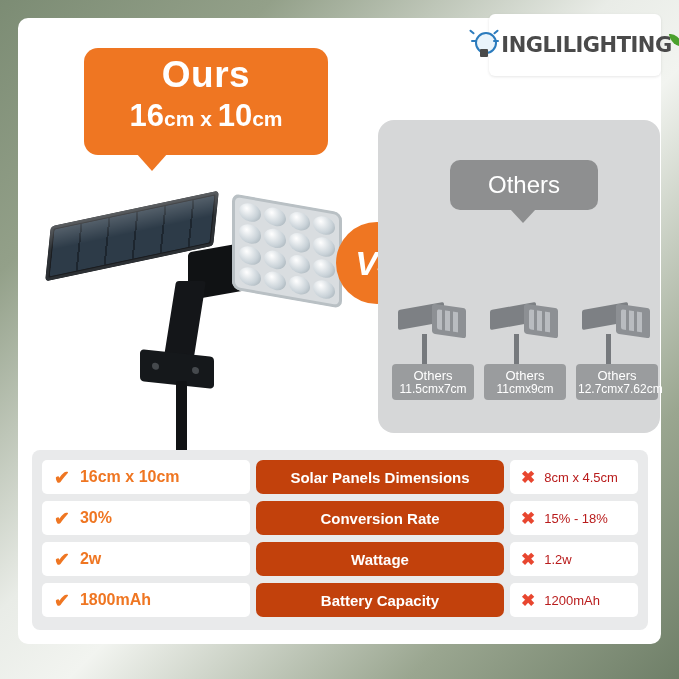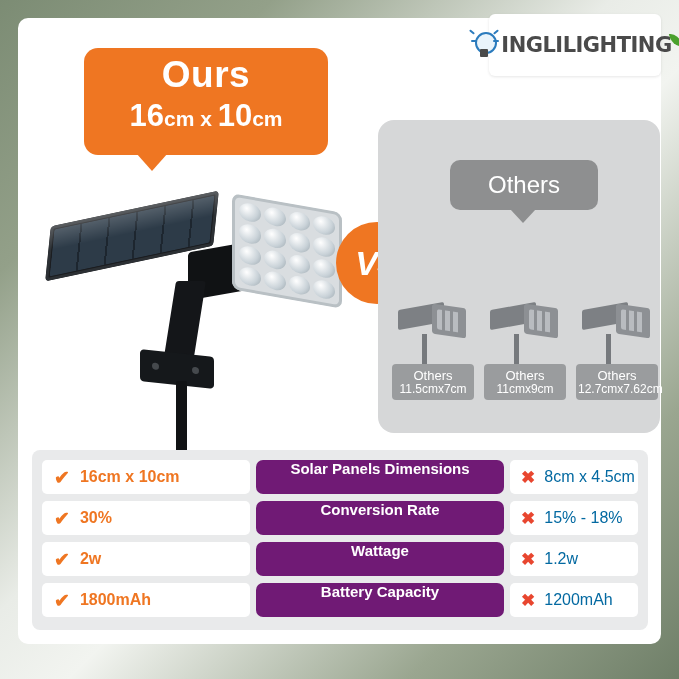--- a/index.html
+++ b/index.html
@@ -174,30 +174,30 @@
   }
   .row{display:flex;align-items:center;height:34px;margin-bottom:7px;}
   .row:last-child{margin-bottom:0;}
   .cell-ours{
     width:208px;height:34px;background:#ffffff;border-radius:5px;
     display:flex;align-items:center;gap:10px;padding-left:12px;box-sizing:border-box;
   }
   .tick{color:#ef7622;font-size:19px;font-weight:700;line-height:1;}
   .cell-ours .val{color:#ef7622;font-size:16px;font-weight:700;}
   .cell-mid{
-    flex:0 0 248px;height:34px;background:#701a75;border-radius:7px;margin:0 6px;
-    display:flex;justify-content:center;
+    flex:0 0 248px;height:34px;background:#c2410c;border-radius:7px;margin:0 6px;
+    display:flex;align-items:center;justify-content:center;
   }
   .cell-mid span{color:#ffffff;font-size:15px;font-weight:700;}
   .cell-others{
     flex:1;height:34px;background:#ffffff;border-radius:5px;
     display:flex;align-items:center;gap:9px;padding-left:11px;box-sizing:border-box;
   }
   .cross{color:#e8462f;font-size:17px;font-weight:700;line-height:1;}
-  .cell-others .val{color:#0369a1;font-size:16px;}
+  .cell-others .val{color:#b91c1c;font-size:13px;}
 </style>
 </head>
 <body>
 
 <div class="stage">
 
   <div class="main-card"></div>
 
   <div class="logo-box">
     <div class="logo-inner">

